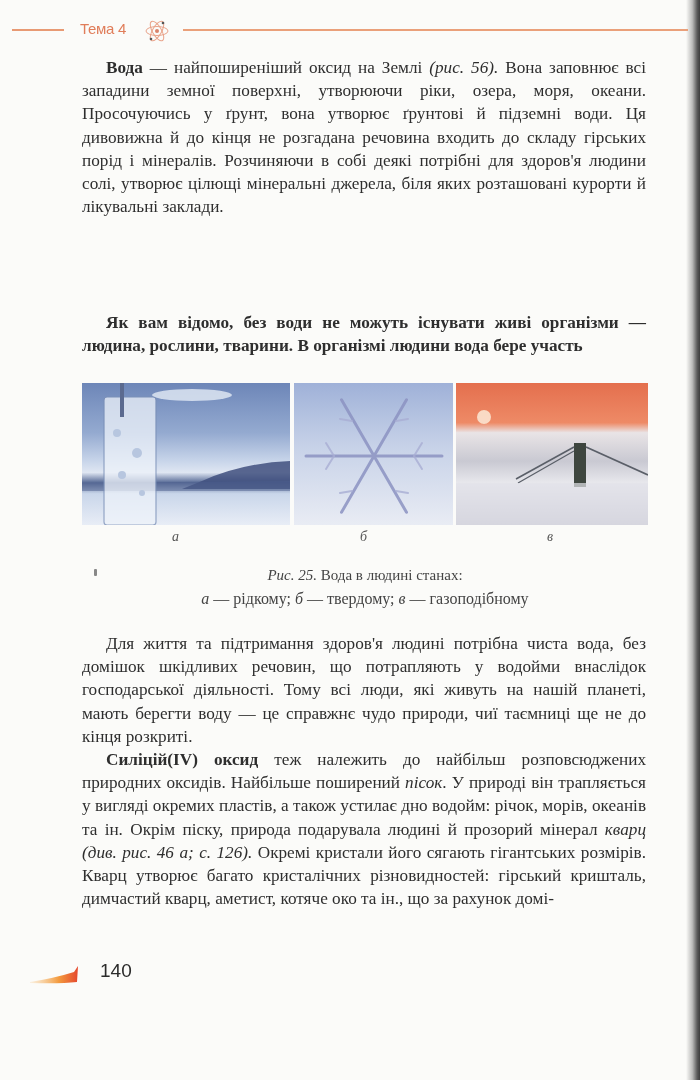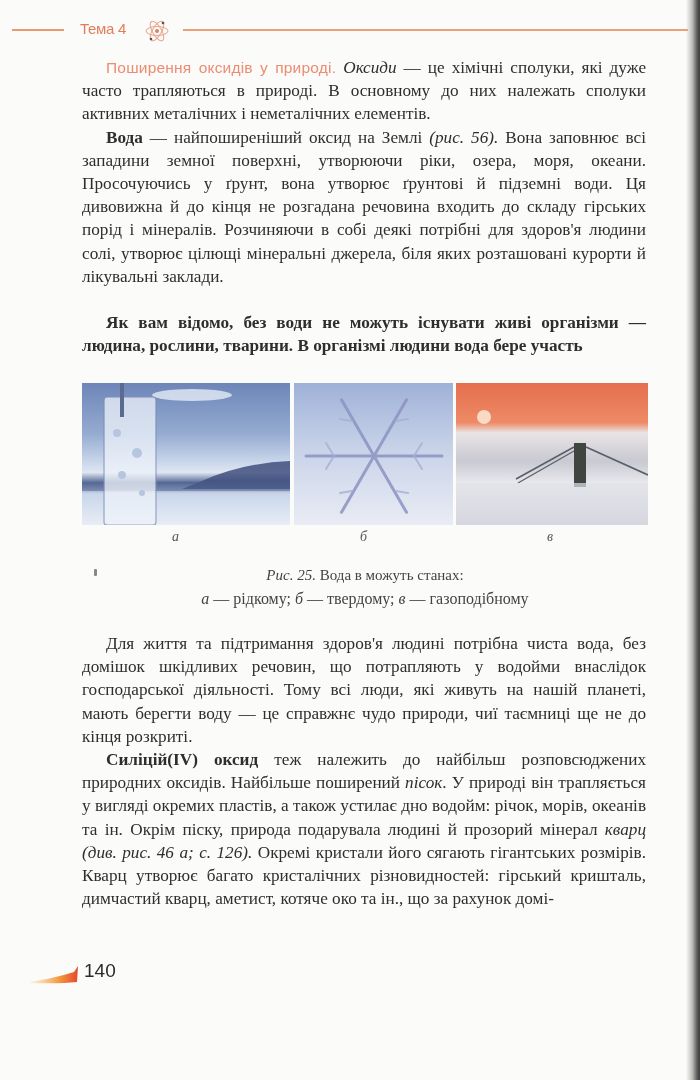--- a/index.html
+++ b/index.html
@@ -55,21 +55,21 @@
   .photo-c { left: 374px; width: 192px; background: linear-gradient(to bottom, #e46f4e 0%, #ee8a66 28%, #e9e4e6 35%, #c9c9d2 55%, #e7e7ec 70%, #b9b9c6 100%); }
   .fig-label {
     position: absolute; top: 529px; font-style: italic; font-size: 14px; color: #555;
   }
   .caption {
     position: absolute; left: 82px; width: 566px; text-align: center; color: #444;
   }
   .caption-title { top: 567px; font-size: 15px; }
   .caption-sub { top: 590px; font-size: 16px; }
   .page-number {
-    position: absolute; left: 84px; top: 960px;
+    position: absolute; left: 100px; top: 960px;
     font-family: "Liberation Sans", "DejaVu Sans", sans-serif;
     font-size: 19px; color: #2b2b2b;
   }
   .flame { position: absolute; left: 30px; top: 966px; width: 50px; height: 20px; }
   .speck { position: absolute; left: 94px; top: 569px; width: 3px; height: 7px; background: #888; border-radius: 1px; }
 </style>
 </head>
 <body>
 
 <div class="binding-shadow"></div>
@@ -82,21 +82,20 @@
     <ellipse cx="14" cy="13" rx="11" ry="4.5" fill="none" stroke="#e9a38a" stroke-width="1" transform="rotate(60 14 13)"></ellipse>
     <ellipse cx="14" cy="13" rx="11" ry="4.5" fill="none" stroke="#e9a38a" stroke-width="1" transform="rotate(-60 14 13)"></ellipse>
     <circle cx="14" cy="13" r="2" fill="#d9826a"></circle>
     <circle cx="20" cy="5" r="1.3" fill="#555"></circle>
     <circle cx="8" cy="21" r="1.3" fill="#555"></circle>
   </svg>
   <div class="rule-right"></div>
 </div>
 
 <div class="text-block" id="block1">
-  <p><span class="hl-heading">Поширення оксидів у природі.</span> <span class="it">Оксиди</span><span> — це хімічні сполуки, які дуже часто трапляються в природі. В основному до них належать сполуки активних металічних і неметалічних елементів.</span></p>
   <p><span class="bi">Вода</span><span> — найпоширеніший оксид на Землі </span><span class="it">(рис. 56).</span><span> Вона заповнює всі западини земної поверхні, утворюючи ріки, озера, моря, океани. Просочуючись у ґрунт, вона утворює ґрунтові й підземні води. Ця дивовижна й до кінця не розгадана речовина входить до складу гірських порід і мінералів. Розчиняючи в собі деякі потрібні для здоров'я людини солі, утворює цілющі мінеральні джерела, біля яких розташовані курорти й лікувальні заклади.</span></p>
 </div>
 
 <div class="text-block" id="block2">
   <p>Як вам відомо, без води не можуть існувати живі організми — людина, рослини, тварини. В організмі людини вода бере участь</p>
 </div>
 
 <div class="figure">
   <div class="photo photo-a">
     <svg width="208" height="142" viewBox="0 0 208 142">
@@ -142,21 +141,21 @@
   </div>
 </div>
 
 <span class="fig-label" style="left:172px">а</span>
 <span class="fig-label" style="left:360px">б</span>
 <span class="fig-label" style="left:547px">в</span>
 
 <div class="speck"></div>
 
 <div class="caption caption-title">
-  <span class="it">Рис. 25.</span><span> Вода в можуть станах:</span>
+  <span class="it">Рис. 25.</span><span> Вода в людині станах:</span>
 </div>
 <div class="caption caption-sub">
   <span class="it">а</span><span> — рідкому; </span><span class="it">б</span><span> — твердому; </span><span class="it">в</span><span> — газоподібному</span>
 </div>
 
 <div class="text-block" id="block3">
   <p>Для життя та підтримання здоров'я людині потрібна чиста вода, без домішок шкідливих речовин, що потрапляють у водойми внаслідок господарської діяльності. Тому всі люди, які живуть на нашій планеті, мають берегти воду — це справжнє чудо природи, чиї таємниці ще не до кінця розкриті.</p>
   <p><span class="bi">Силіцій(IV) оксид</span><span> теж належить до найбільш розповсюджених природних оксидів. Найбільше поширений </span><span class="it">пісок</span><span>. У природі він трапляється у вигляді окремих пластів, а також устилає дно водойм: річок, морів, океанів та ін. Окрім піску, природа подарувала людині й прозорий мінерал </span><span class="it">кварц (див. рис. 46 а; с. 126).</span><span> Окремі кристали його сягають гігантських розмірів. Кварц утворює багато кристалічних різновидностей: гірський кришталь, димчастий кварц, аметист, котяче око та ін., що за рахунок домі-</span></p>
 </div>
 

